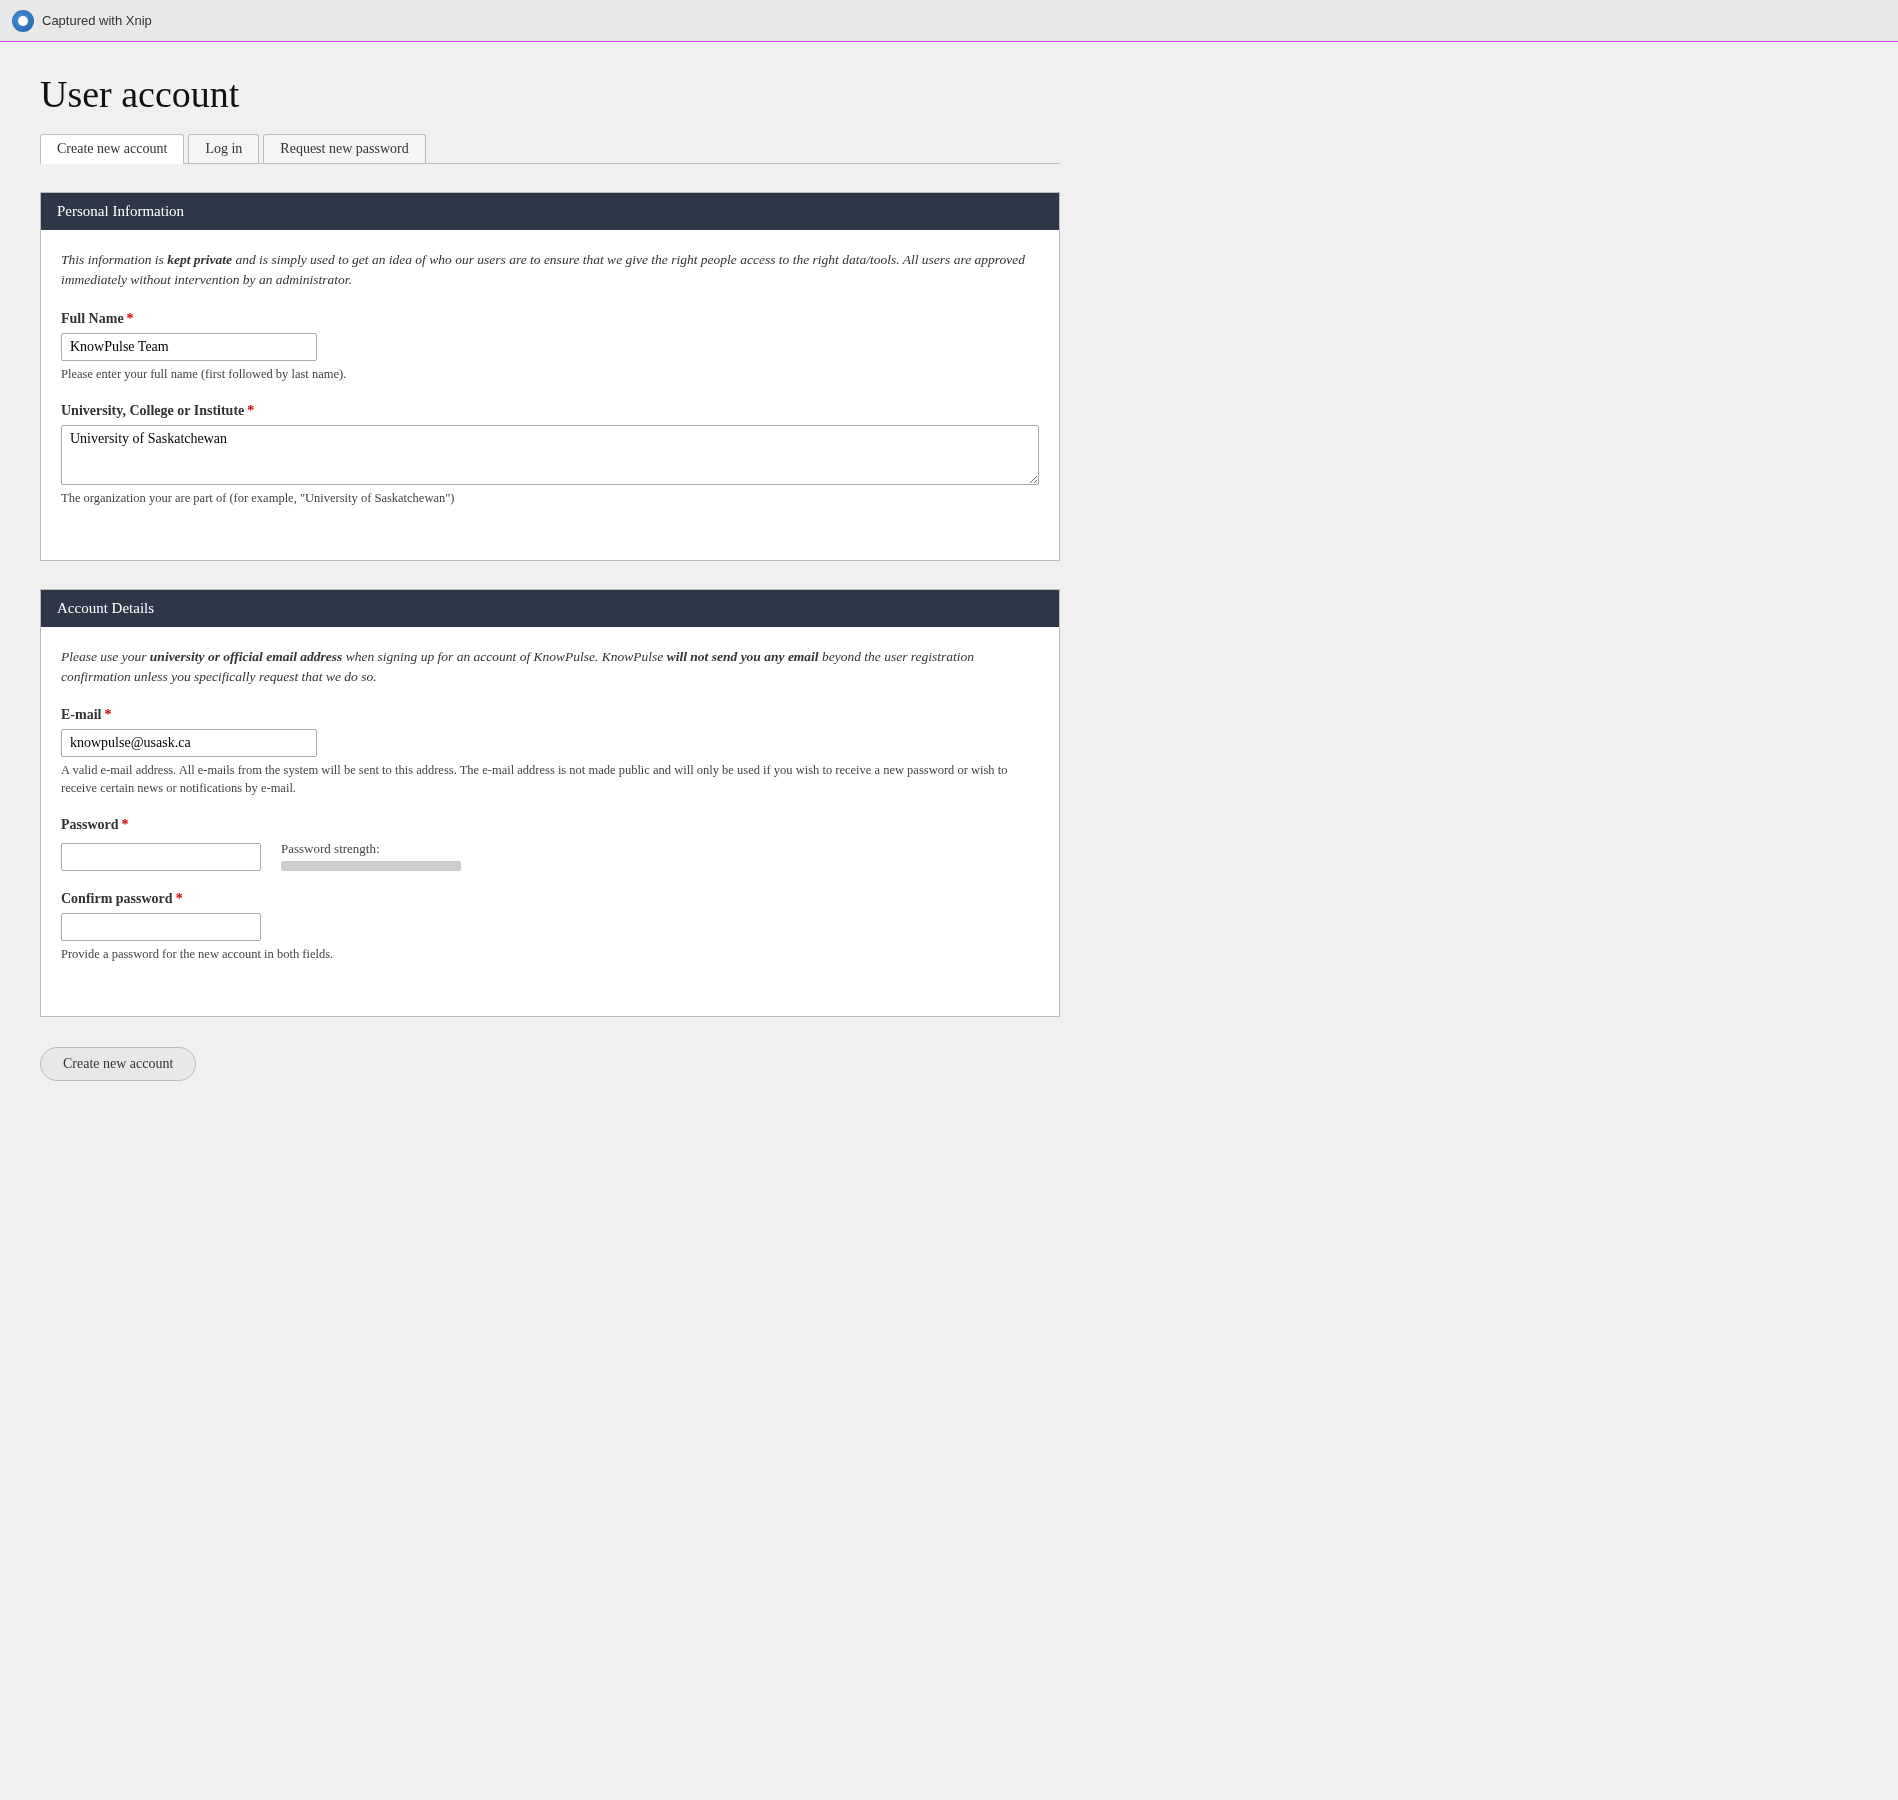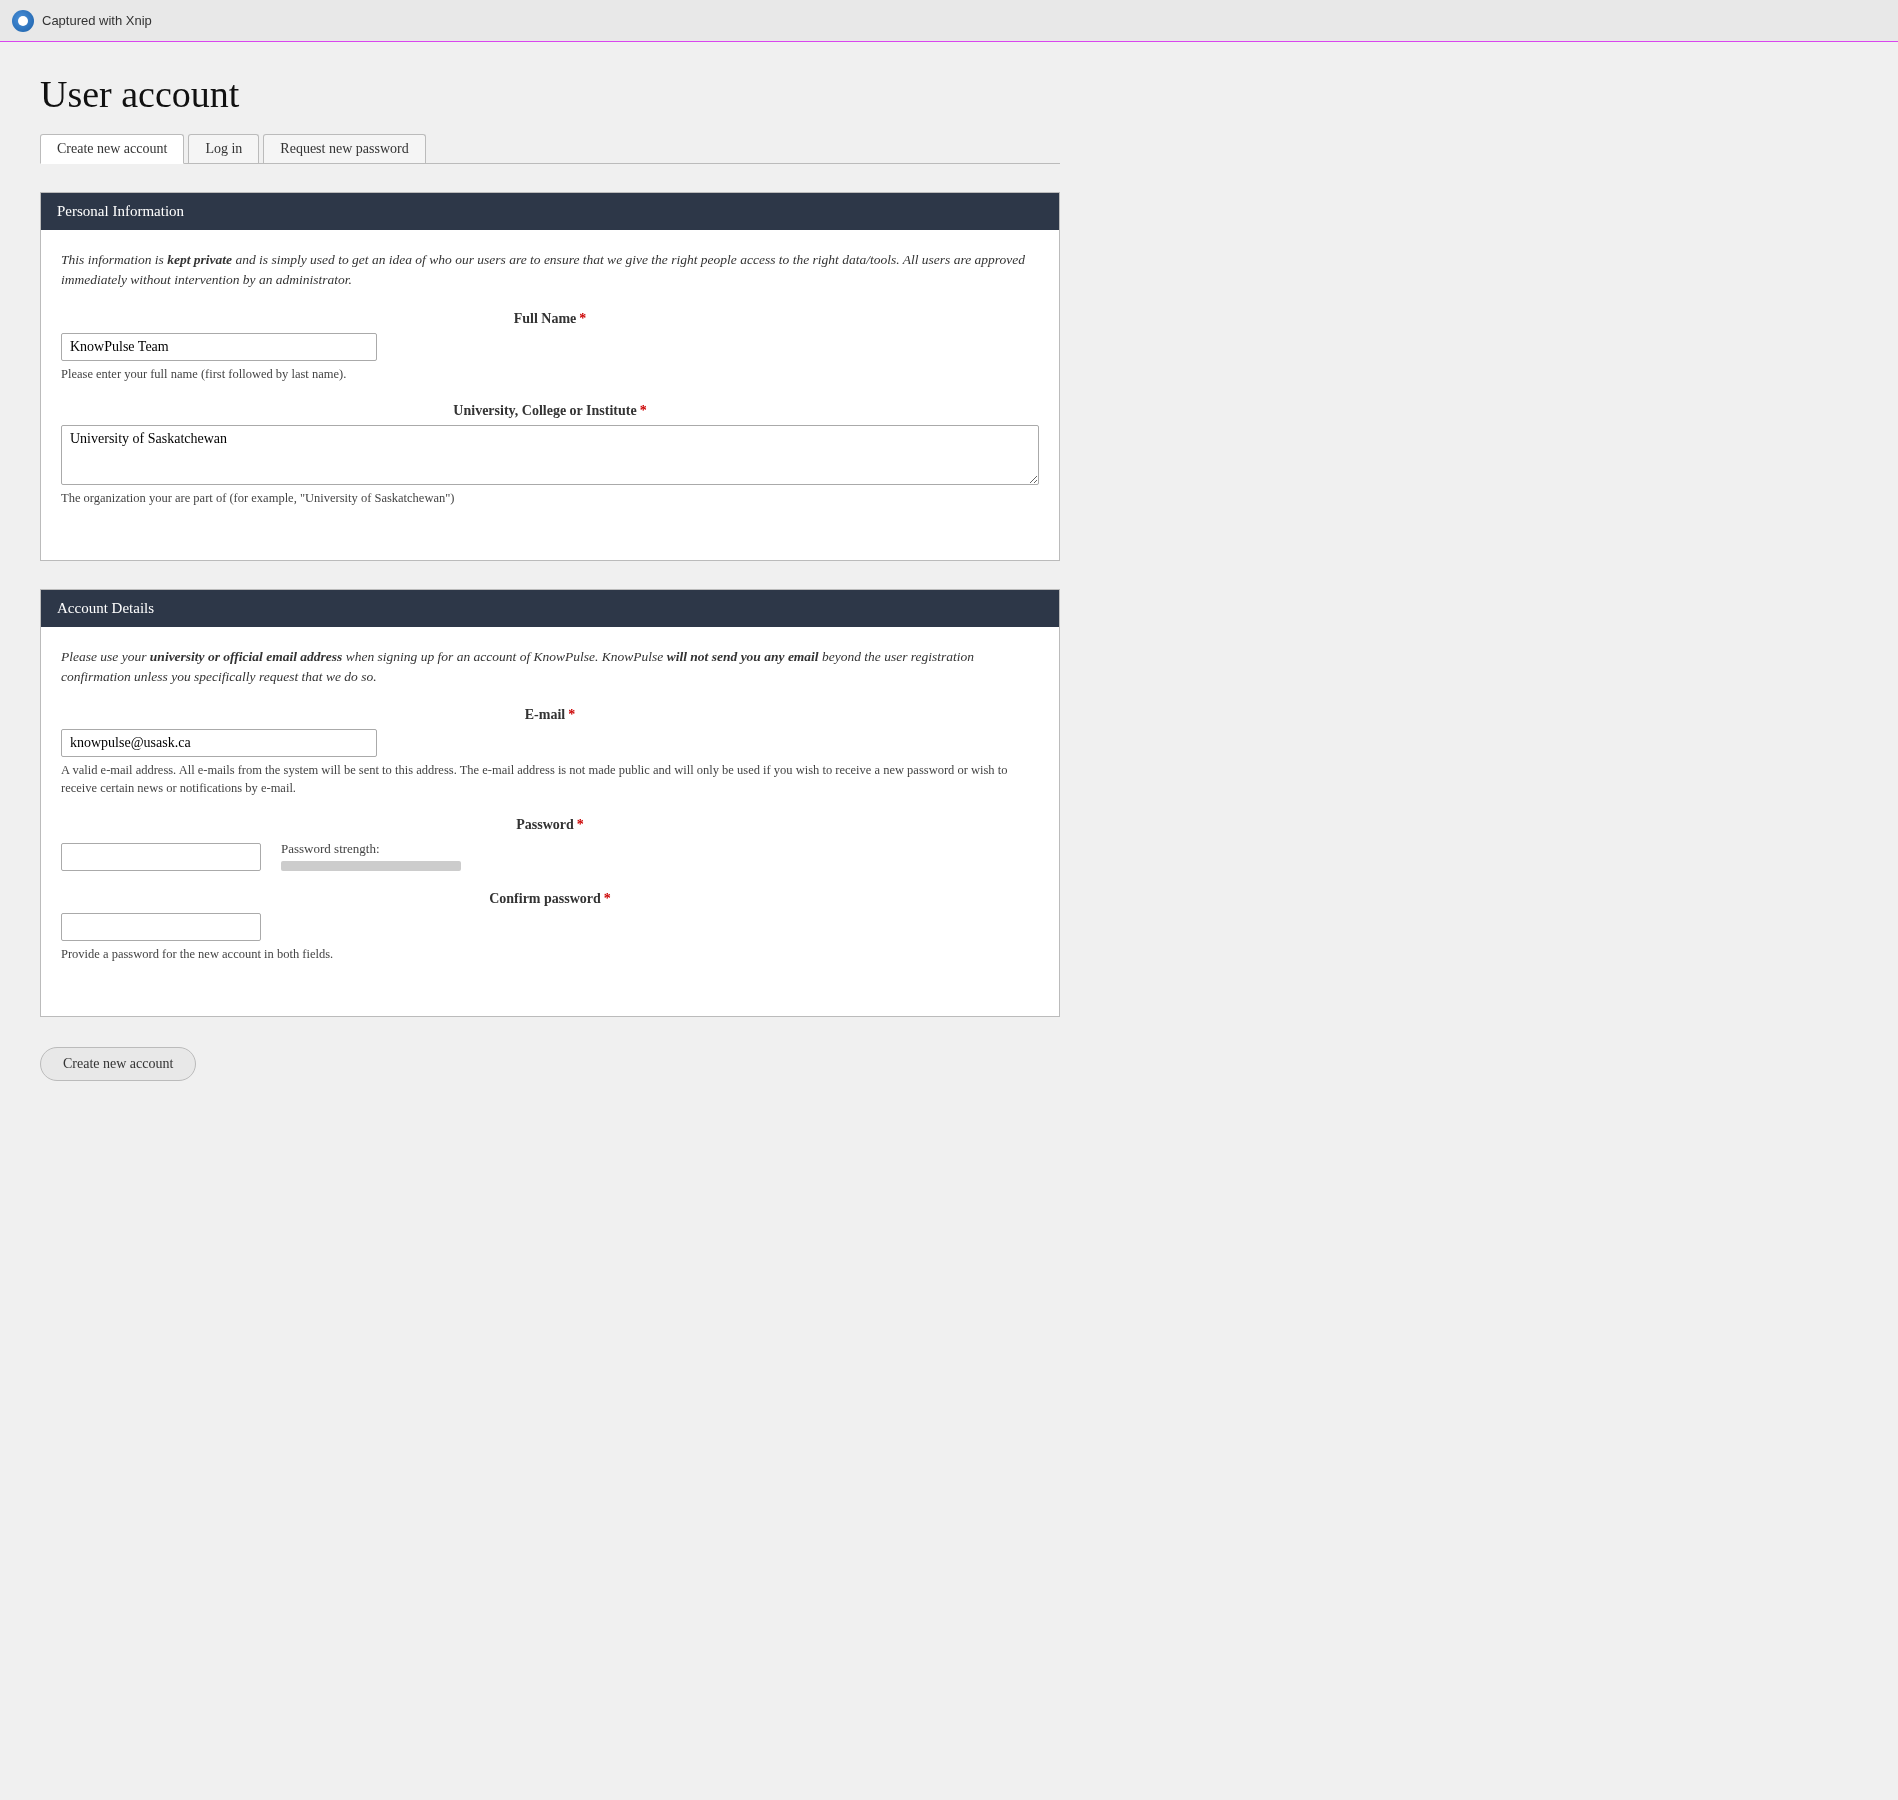--- a/index.html
+++ b/index.html
@@ -133,34 +133,33 @@
     .field-group {
       margin-bottom: 20px;
     }
 
     .field-label {
       font-weight: bold;
       font-size: 14px;
       margin-bottom: 6px;
       display: block;
       font-family: Georgia, serif;
-      text-align: center;
     }
 
     .required-star {
       color: #c00;
       margin-left: 3px;
     }
 
     .field-input {
       border: 1px solid #aaa;
       padding: 5px 8px;
       font-size: 14px;
       font-family: Georgia, serif;
-      width: 316px;
+      width: 256px;
       border-radius: 2px;
       display: block;
     }
 
     .field-textarea {
       border: 1px solid #aaa;
       padding: 5px 8px;
       font-size: 14px;
       font-family: Georgia, serif;
       width: 100%;

